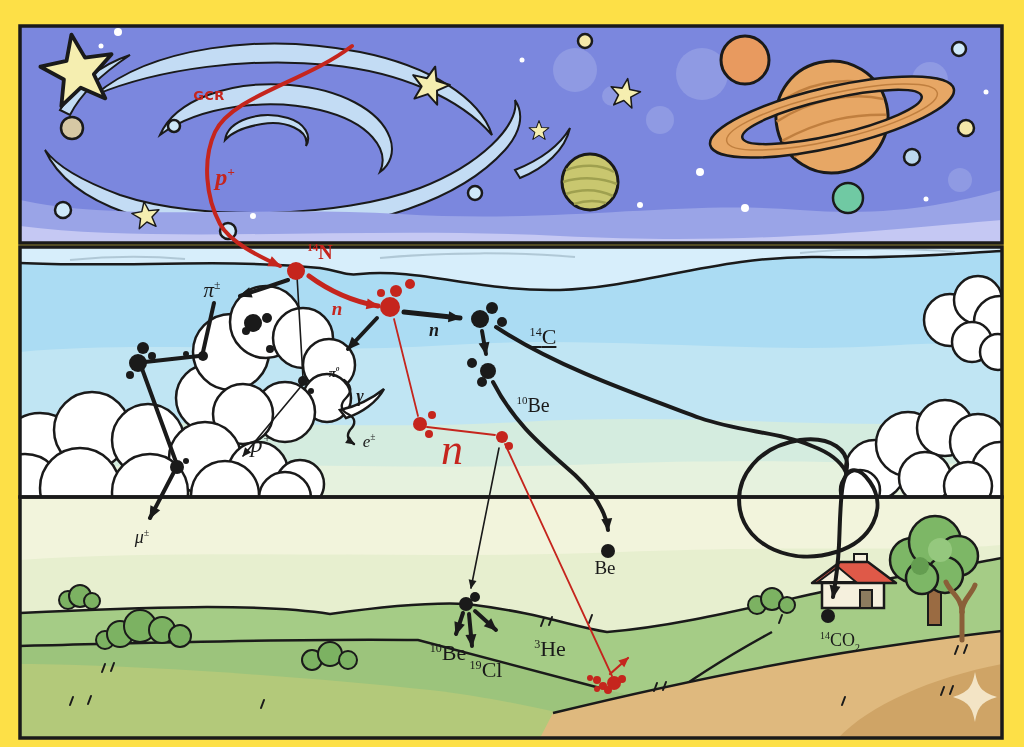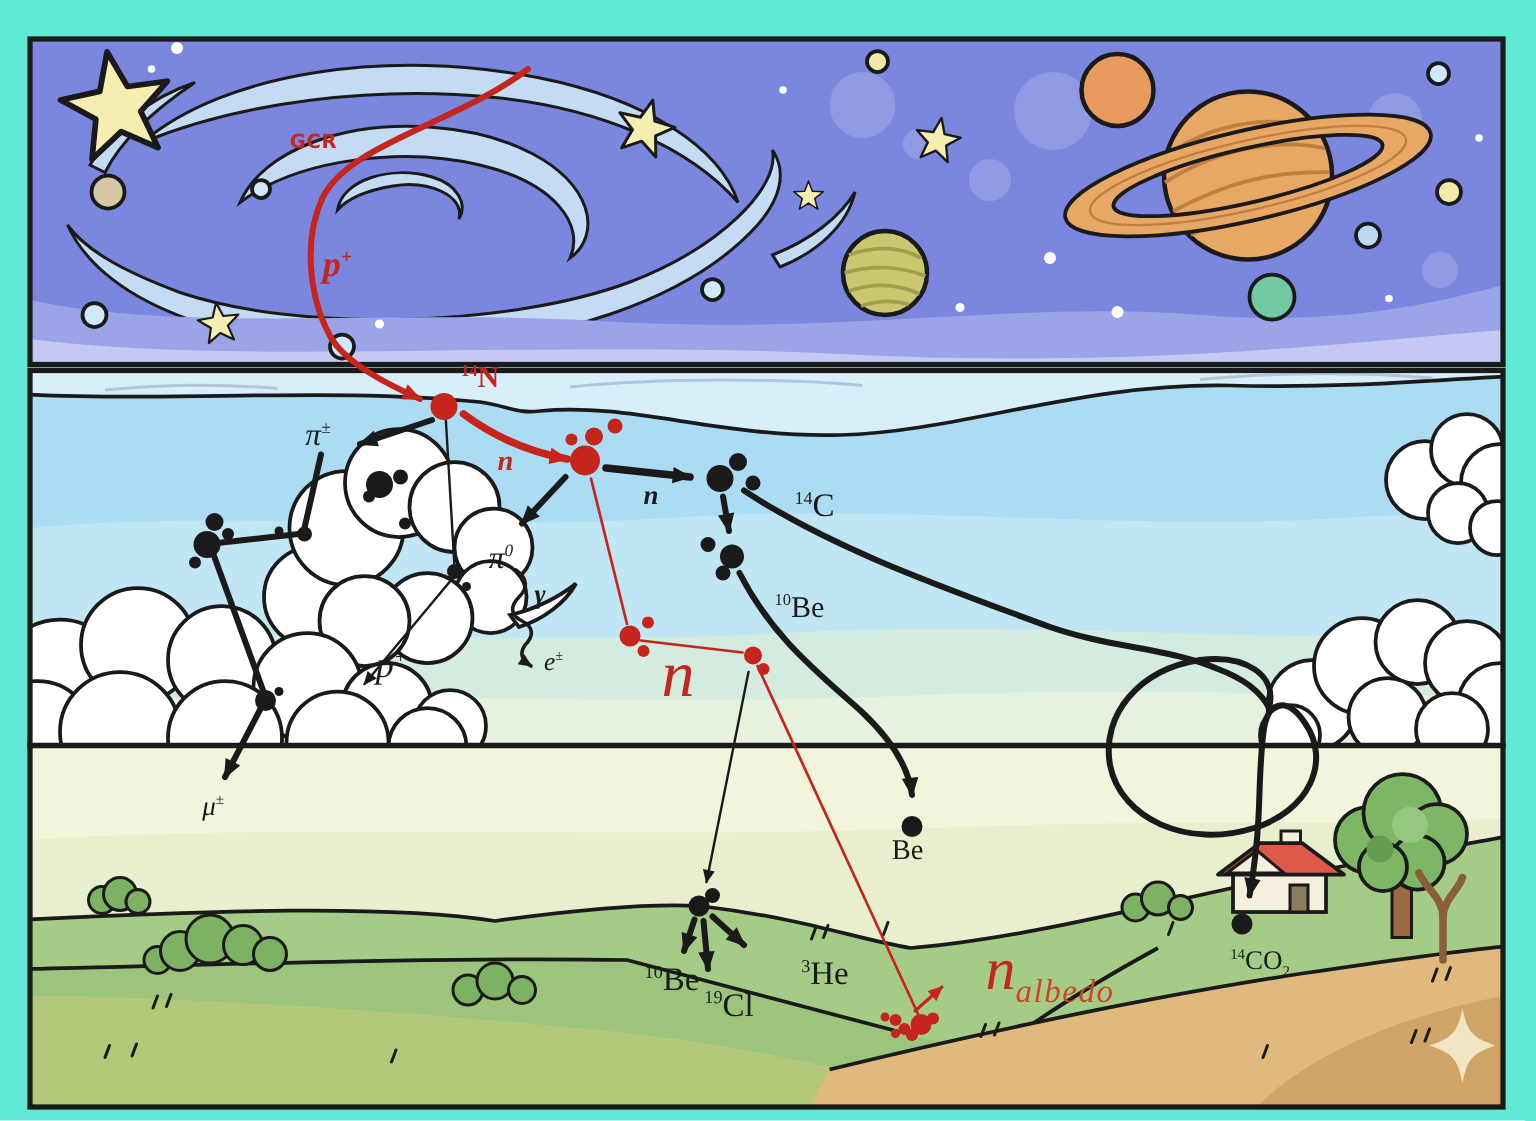--- a/index.html
+++ b/index.html
@@ -1,16 +1,16 @@
 <!DOCTYPE html>
 <html style="--accent-red: #c5251d; --albedo-orange: #cf4424; --ink-black: #1a1a1a; --space-blue: #7b87de; --sky-blue: #abdcf3; --ground-cream: #f2f4dc; --field-green: #a5cc86; --sand-tan: #dfb97e; --roof-red: #df5948; --star-yellow: #f5eeb0; --saturn-orange: #e7a765;"><head>
 <meta charset="utf-8">
 <style>
   html,body{margin:0;padding:0;background:#ffffff;}
-  .stage{position:relative;width:1024px;height:747px;background:#5eead4;overflow:hidden;
+  .stage{position:relative;width:1024px;height:747px;background:#fde047;overflow:hidden;
          font-family:"Liberation Serif",serif;}
   .stage svg{position:absolute;left:0;top:0;}
   .lbl{position:absolute;transform:translate(-50%,-50%);color:var(--ink-black);
        white-space:nowrap;line-height:1;z-index:5;}
   .lbl sup,.lbl sub{font-size:55%;line-height:0;}
   .red{color:var(--accent-red);}
   .it{font-style:italic;}
   .b{font-weight:bold;}
   .sans{font-family:"DejaVu Sans",sans-serif;}
   .stroke-red{stroke:var(--accent-red);}
@@ -341,43 +341,42 @@
   <div class="lbl red b sans" style="left:209px;top:95px;font-size:13px;letter-spacing:0.5px;"><span>GCR</span></div>
 
   <div class="lbl red it b" style="left:225px;top:177px;font-size:24px;"><span>p</span><sup>+</sup></div>
 
   <div class="lbl red b" style="left:320px;top:252px;font-size:20px;"><sup>14</sup><span>N</span></div>
 
   <div class="lbl it" style="left:212px;top:290px;font-size:21px;"><span>π</span><sup>±</sup></div>
 
   <div class="lbl red it b" style="left:337px;top:308px;font-size:19px;"><span>n</span></div>
 
-  <div class="lbl it" style="left:334px;top:372px;font-size:21px;"><span>π</span><sup>0</sup></div>
+  <div class="lbl it" style="left:334px;top:372px;font-size:13px;font-weight:bold;"><span>π</span><sup>0</sup></div>
 
   <div class="lbl it b" style="left:360px;top:396px;font-size:18px;"><span>γ</span></div>
 
   <div class="lbl it" style="left:261px;top:444px;font-size:24px;"><span>p</span><sup>+</sup></div>
 
   <div class="lbl it" style="left:369px;top:441px;font-size:17px;"><span>e</span><sup>±</sup></div>
 
   <div class="lbl it b" style="left:434px;top:330px;font-size:18px;"><span>n</span></div>
 
-  <div class="lbl" style="left:543px;top:337px;font-size:22px;"><sup>14</sup><span>C</span></div>
+  <div class="lbl" style="left:543px;top:337px;font-size:22px;text-decoration:underline;"><sup>14</sup><span>C</span></div>
 
   <div class="lbl" style="left:533px;top:405px;font-size:20px;"><sup>10</sup><span>Be</span></div>
 
   <div class="lbl red it" style="left:452px;top:450px;font-size:44px;"><span>n</span></div>
 
   <div class="lbl it" style="left:142px;top:537px;font-size:18px;"><span>μ</span><sup>±</sup></div>
 
   <div class="lbl" style="left:605px;top:567px;font-size:19px;"><span>Be</span></div>
 
   <div class="lbl" style="left:448px;top:653px;font-size:22px;"><sup>10</sup><span>Be</span></div>
 
   <div class="lbl" style="left:486px;top:670px;font-size:22px;"><sup>19</sup><span>Cl</span></div>
 
   <div class="lbl" style="left:550px;top:649px;font-size:22px;"><sup>3</sup><span>He</span></div>
 
-  <div class="lbl red it" style="left:700px;top:646px;font-size:40px;"><span>n</span><sub class="albedo-sub">albedo</sub></div>
 
   <div class="lbl" style="left:840px;top:640px;font-size:18px;"><sup>14</sup><span>CO</span><sub>2</sub></div>
 
 </div>
 
 </body></html>

